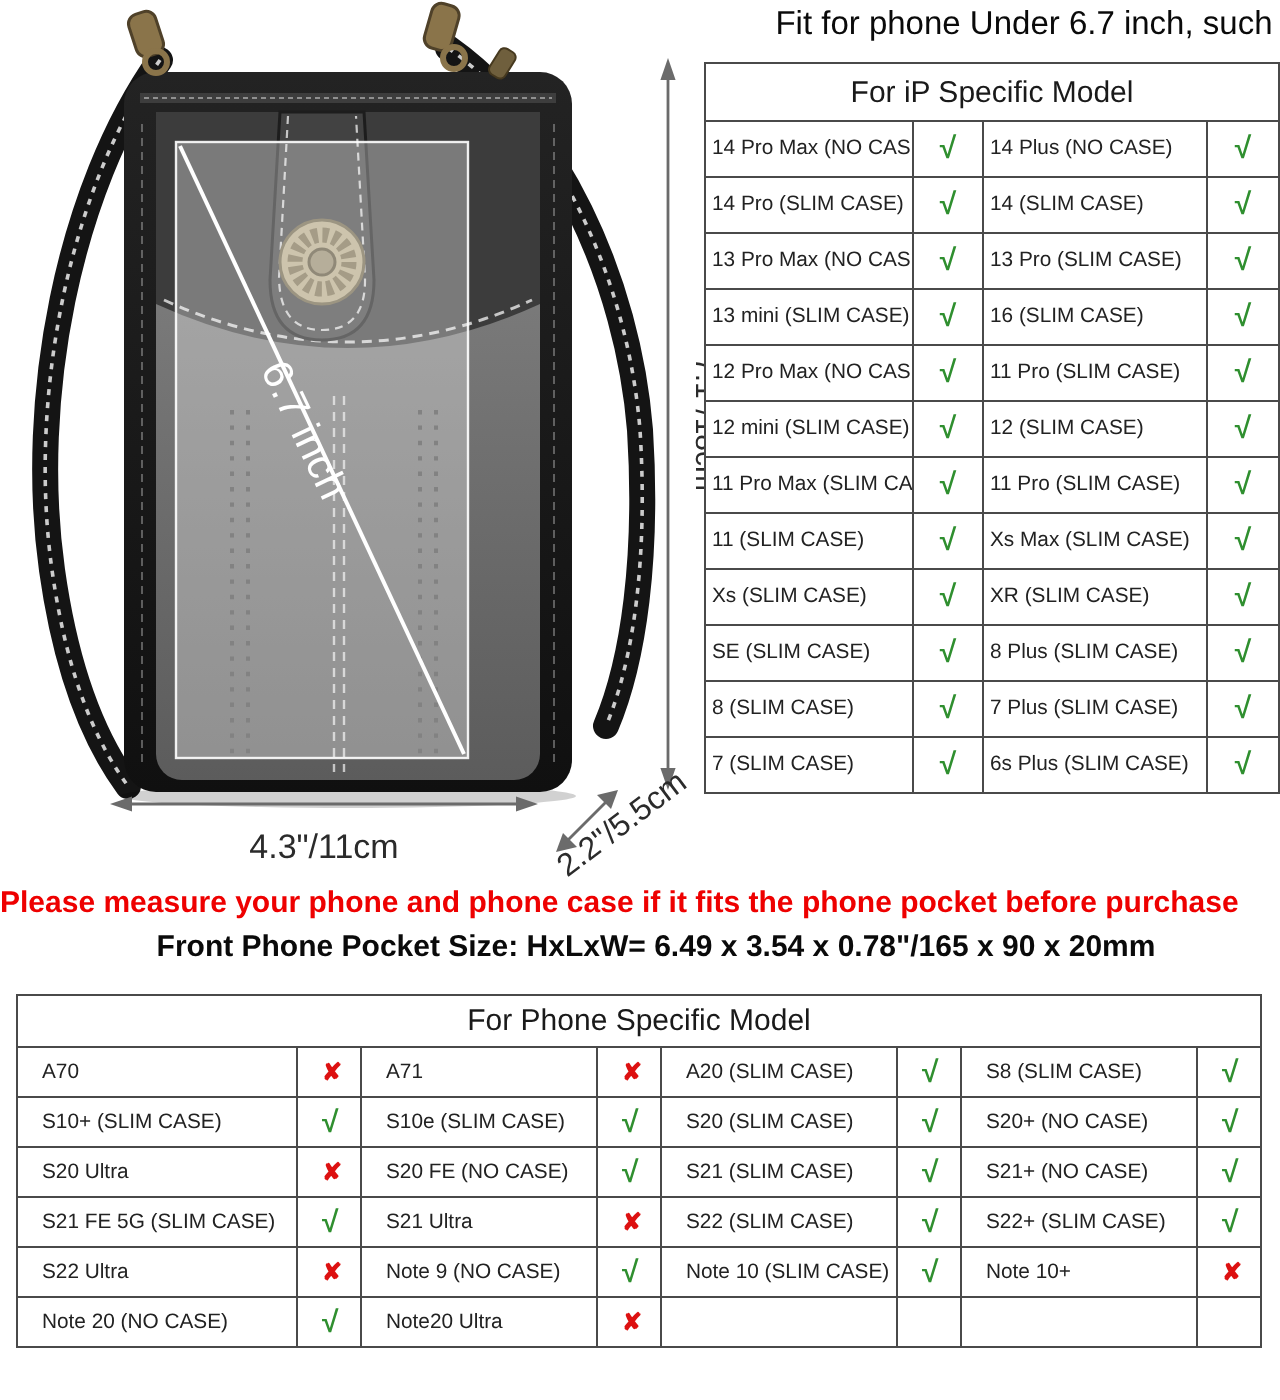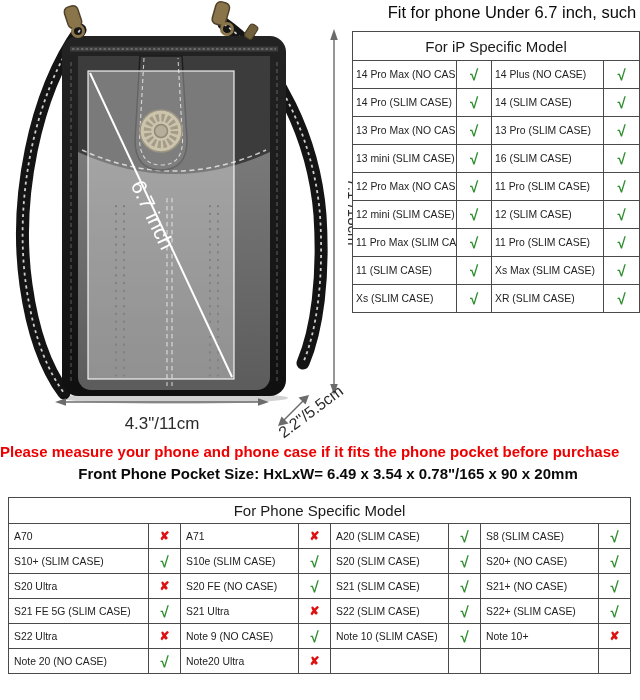--- a/index.html
+++ b/index.html
@@ -21,21 +21,21 @@
   .iphone-table th{height:26px;}
   .iphone-table td{height:27px;}
 
   .warning{position:absolute;left:0;top:443px;width:516px;text-align:center;
     color:#ee0000;font-weight:bold;font-size:15px;white-space:nowrap;}
   .pocket{position:absolute;left:8px;top:465px;width:640px;text-align:center;
     color:#0a0a0a;font-weight:bold;font-size:15px;white-space:nowrap;}
 
   .phone-table{position:absolute;left:8px;top:497px;width:592px;}
   .phone-table th{height:23px;}
-  .phone-table td{height:24px;padding:0 5px;}
+  .phone-table td{height:24px;padding:0 12px;}
 
   .product-svg{position:absolute;left:0;top:0;}
 </style>
 </head>
 <body>
 
 <div class="page">
 
   <svg class="product-svg" width="360" height="440" viewBox="0 0 360 440">
     <defs>
@@ -190,20 +190,38 @@
         <tr>
           <td class="label">11 (SLIM CASE)</td>
           <td class="mark"><span class="yes">√</span></td>
           <td class="label">Xs Max (SLIM CASE)</td>
           <td class="mark"><span class="yes">√</span></td>
         </tr>
         <tr>
           <td class="label">Xs (SLIM CASE)</td>
           <td class="mark"><span class="yes">√</span></td>
           <td class="label">XR (SLIM CASE)</td>
+          <td class="mark"><span class="yes">√</span></td>
+        </tr>
+        <tr>
+          <td class="label">SE (SLIM CASE)</td>
+          <td class="mark"><span class="yes">√</span></td>
+          <td class="label">8 Plus (SLIM CASE)</td>
+          <td class="mark"><span class="yes">√</span></td>
+        </tr>
+        <tr>
+          <td class="label">8 (SLIM CASE)</td>
+          <td class="mark"><span class="yes">√</span></td>
+          <td class="label">7 Plus (SLIM CASE)</td>
+          <td class="mark"><span class="yes">√</span></td>
+        </tr>
+        <tr>
+          <td class="label">7 (SLIM CASE)</td>
+          <td class="mark"><span class="yes">√</span></td>
+          <td class="label">6s Plus (SLIM CASE)</td>
           <td class="mark"><span class="yes">√</span></td>
         </tr>
       </tbody>
   </table>
 
   <div class="warning">Please measure your phone and phone case if it fits the phone pocket before purchase</div>
   <div class="pocket">Front Phone Pocket Size: HxLxW= 6.49 x 3.54 x 0.78"/165 x 90 x 20mm</div>
 
   <table class="phone-table">
     <colgroup>

